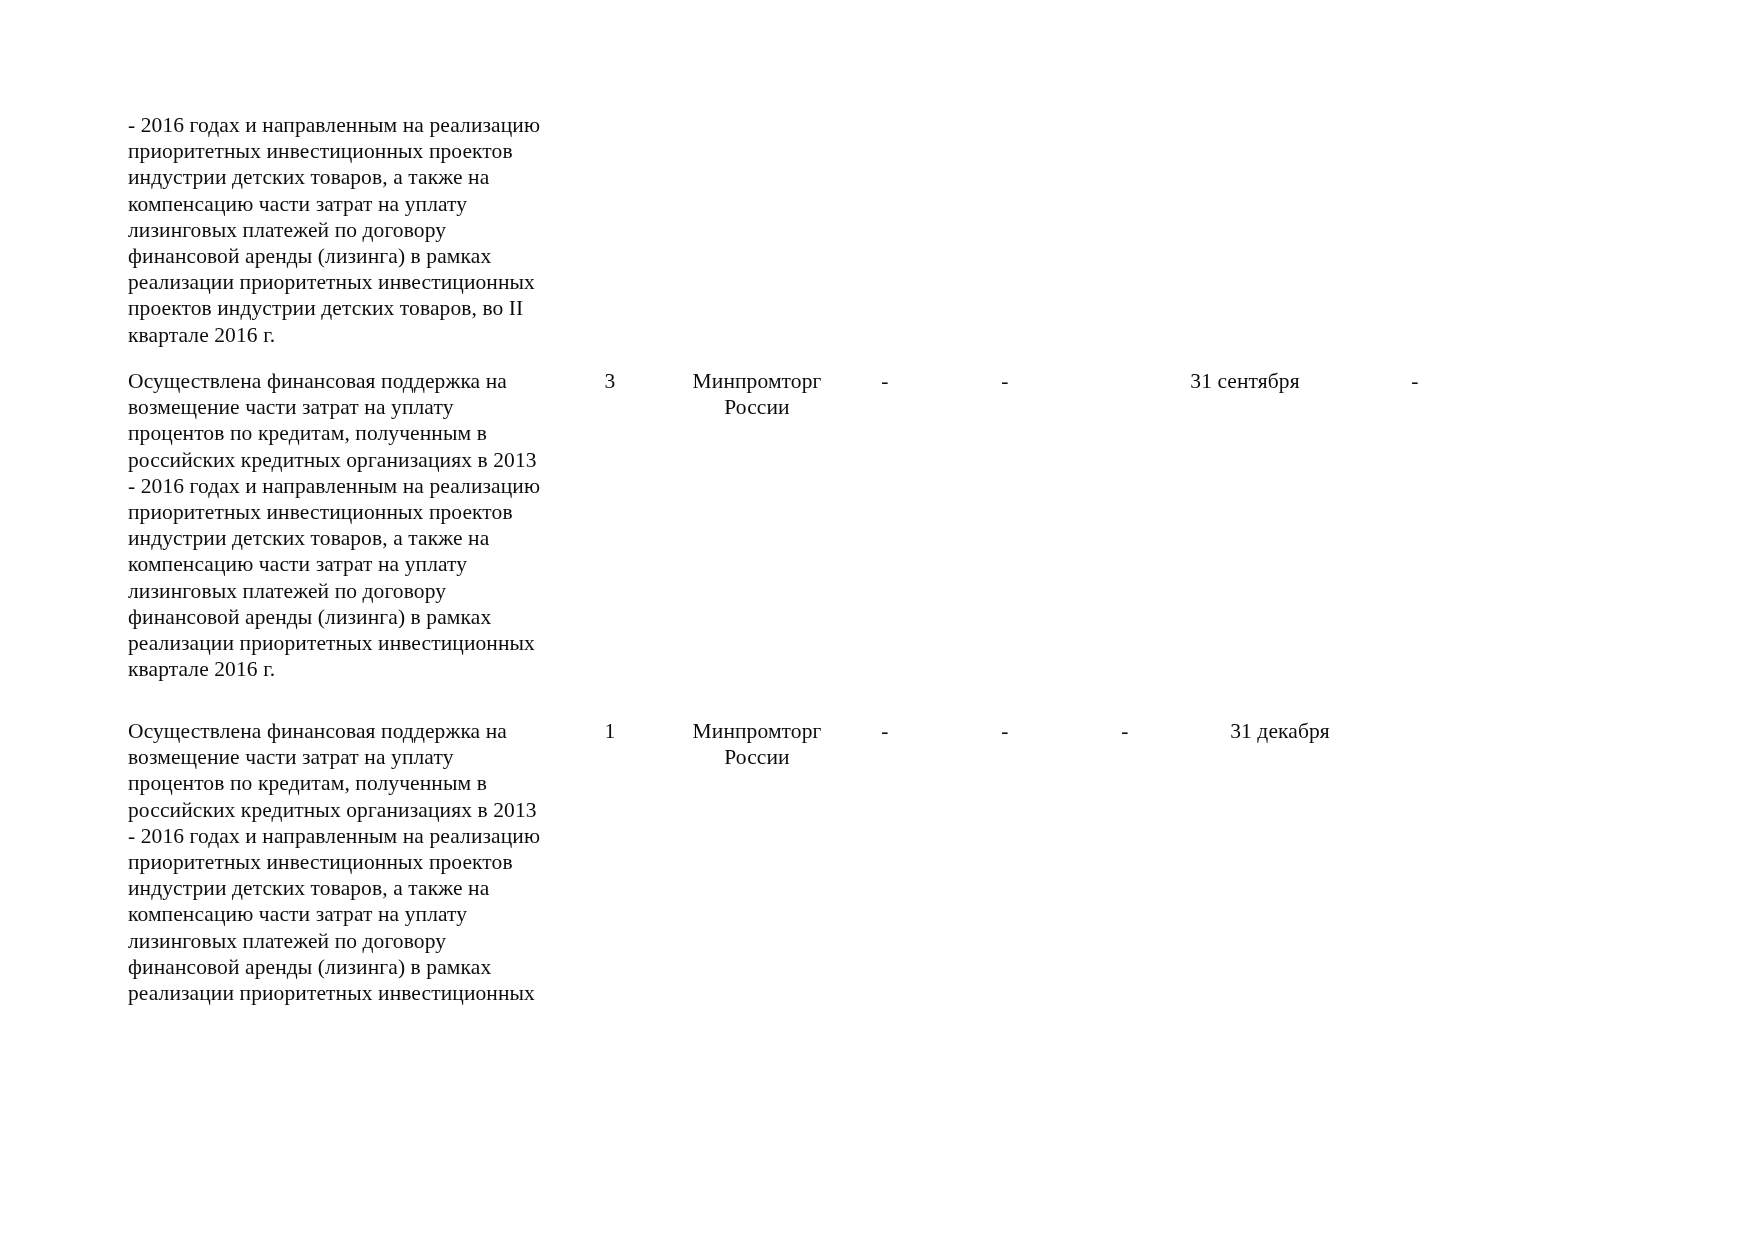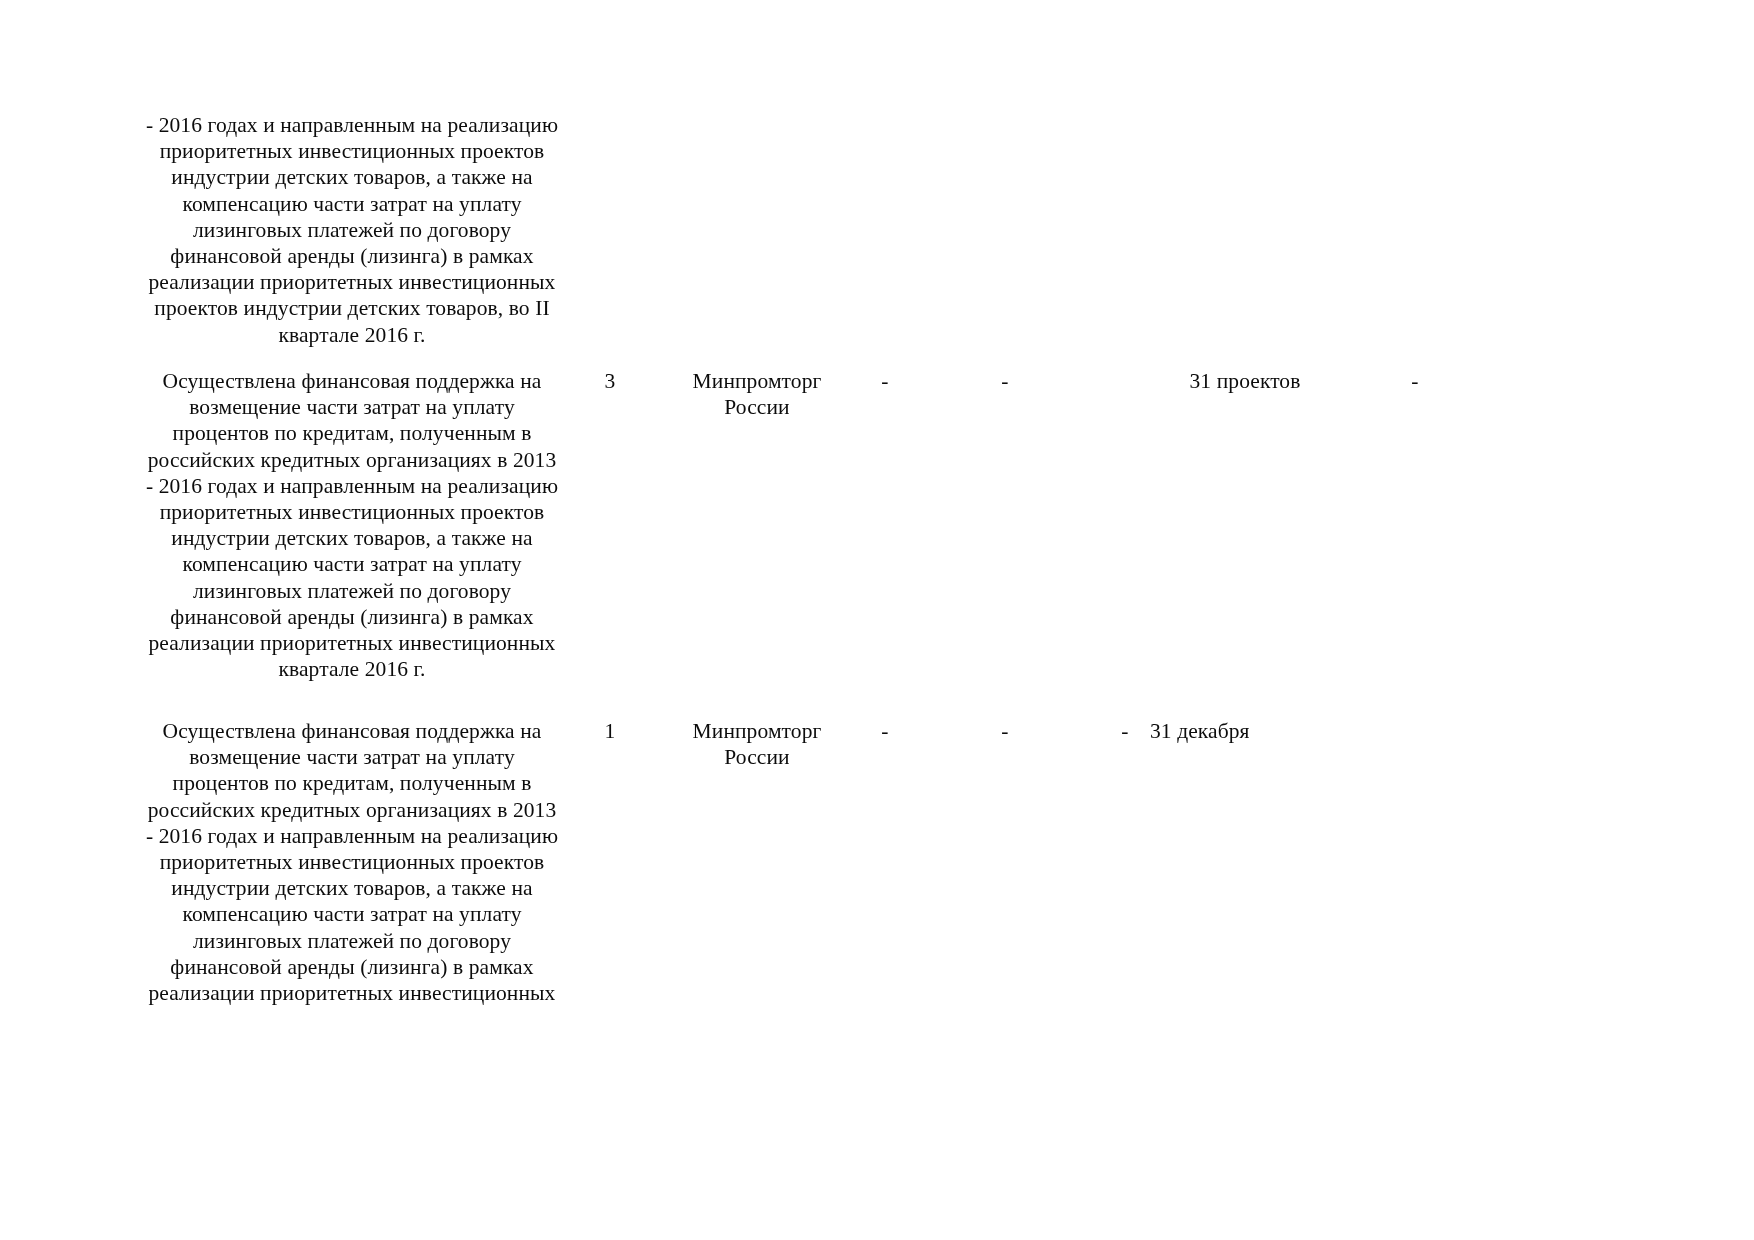--- a/index.html
+++ b/index.html
@@ -35,21 +35,21 @@
   .row-block {
     position: absolute;
     left: 0;
     width: 1754px;
   }
 
   .desc-cell {
     position: absolute;
     left: 128px;
     width: 448px;
-    text-align: center;
+    text-align: left;
   }
 
   .desc-cell p {
     margin: 0;
   }
 
   
   .col {
     position: absolute;
     text-align: center;
@@ -59,21 +59,21 @@
   .col-agency  { left: 662px;  width: 190px; text-align: center; }
   .col-d1      { left: 820px;  width: 130px; }
   .col-d2      { left: 940px;  width: 130px; }
   .col-d3      { left: 1060px; width: 130px; }
   .col-date    { left: 1160px; width: 170px; }
   .col-last    { left: 1330px; width: 170px; }
 
   .col-agency .agency-line { display: block; }
 
   
-  .col-date-wide { left: 1150px; width: 260px; text-align: left; }
+  .col-date-wide { left: 1150px; width: 260px; text-align: center; }
 </style>
 </head>
 <body>
 
 <div class="page">
 
   <div class="row-block" style="top:112px;">
     <div class="desc-cell doc-text">
       <p>- 2016 годах и направленным на реализацию</p>
       <p>приоритетных инвестиционных проектов</p>
@@ -109,21 +109,21 @@
     <div class="col col-agency doc-text" style="top:0;">
       <span class="agency-line">Минпромторг</span>
       <span class="agency-line">России</span>
     </div>
 
     <div class="col col-d1 doc-text" style="top:0;">-</div>
     <div class="col col-d2 doc-text" style="top:0;">-</div>
 
     <div class="col col-date doc-text" style="top:0;">
       <span class="agency-line">31</span>
-      <span class="agency-line">проектов</span>
+      <span class="agency-line">сентября</span>
     </div>
 
     <div class="col col-last doc-text" style="top:0;">-</div>
   </div>
 
   <div class="row-block" style="top:718px;">
 
     <div class="desc-cell doc-text">
       <p>Осуществлена финансовая поддержка на</p>
       <p>возмещение части затрат на уплату</p>

